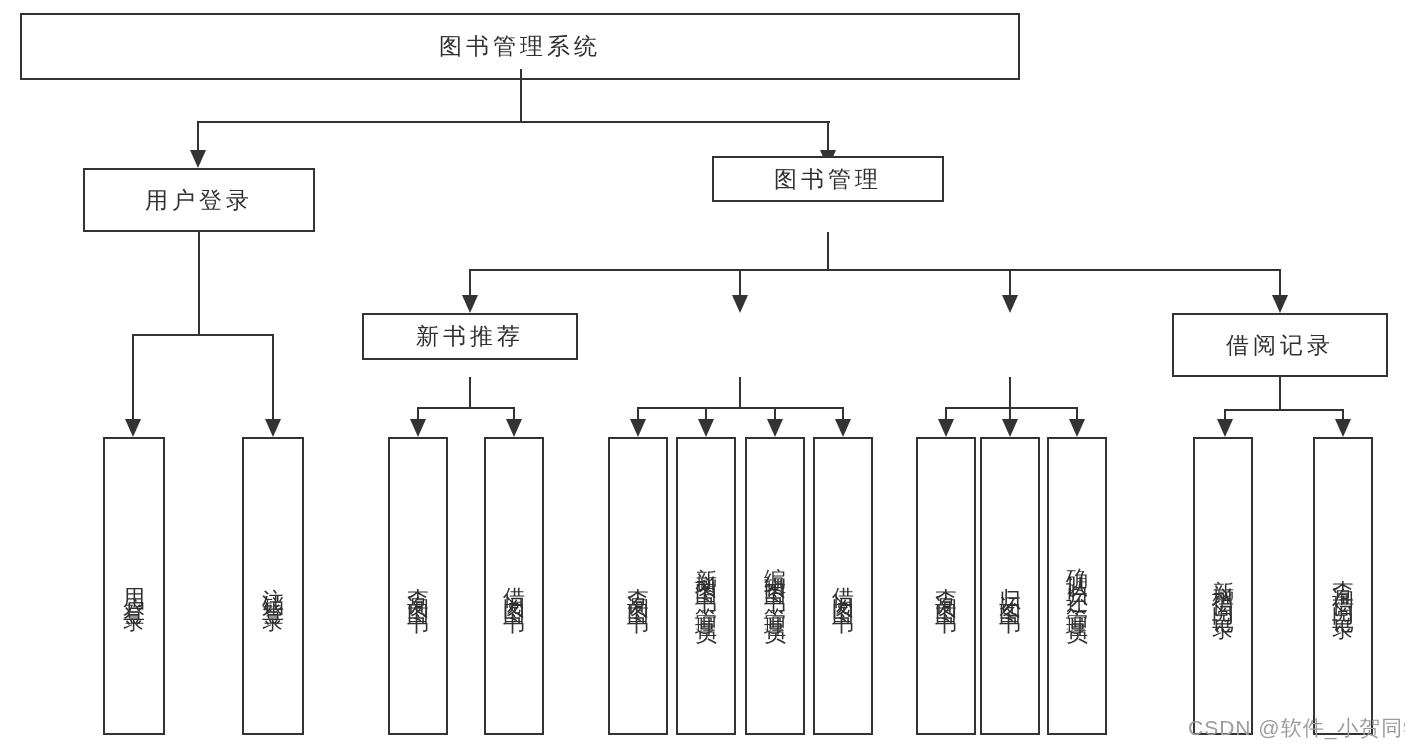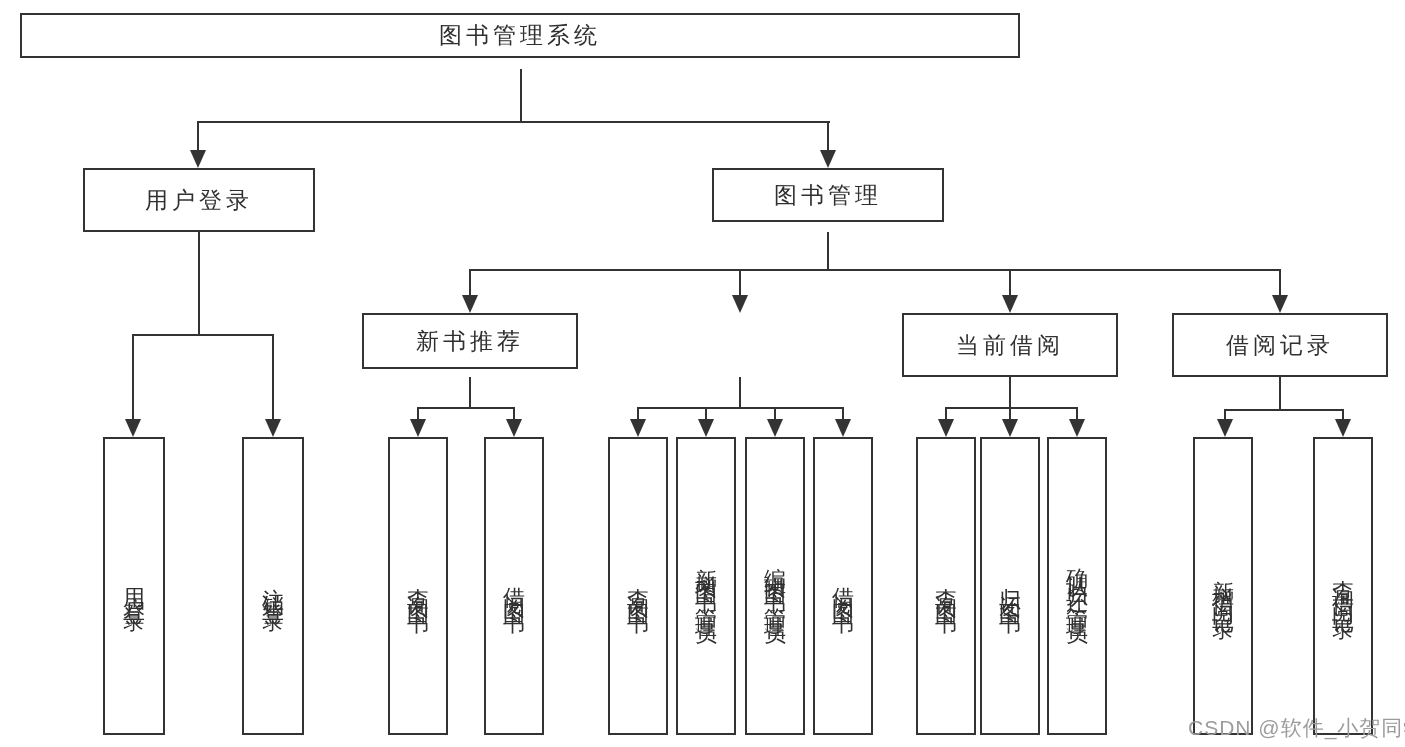--- a/index.html
+++ b/index.html
@@ -34,35 +34,35 @@
   .watermark{
     position:absolute;left:1188px;top:714px;z-index:5;
     color:var(--wm);font-size:21px;white-space:nowrap;letter-spacing:1px;
   }
 </style>
 </head>
 <body>
 
 <div class="canvas">
 
-  <div class="box" style="left:20px;top:13px;width:1000px;height:45px;">
+  <div class="box" style="left:20px;top:13px;width:1000px;height:67px;">
     <span class="hlabel">图书管理系统</span>
   </div>
 
   <i class="vl" style="left:520px;top:69px;height:54px;"></i>
   <i class="hl" style="left:197px;top:121px;width:633px;"></i>
   <i class="vl" style="left:197px;top:121px;height:31px;"></i>
   <i class="vl" style="left:827px;top:121px;height:31px;"></i>
   <i class="ah" style="left:190px;top:150px;"></i>
   <i class="ah" style="left:820px;top:150px;"></i>
 
   <div class="box" style="left:83px;top:168px;width:232px;height:64px;">
     <span class="hlabel">用户登录</span>
   </div>
-  <div class="box" style="left:712px;top:168px;width:232px;height:54px;">
+  <div class="box" style="left:712px;top:156px;width:232px;height:46px;">
     <span class="hlabel">图书管理</span>
   </div>
 
   <i class="vl" style="left:198px;top:232px;height:103px;"></i>
   <i class="hl" style="left:132px;top:334px;width:142px;"></i>
   <i class="vl" style="left:132px;top:334px;height:87px;"></i>
   <i class="vl" style="left:272px;top:334px;height:87px;"></i>
   <i class="ah" style="left:125px;top:419px;"></i>
   <i class="ah" style="left:265px;top:419px;"></i>
 
@@ -70,25 +70,22 @@
   <i class="hl" style="left:469px;top:269px;width:812px;"></i>
   <i class="vl" style="left:469px;top:269px;height:28px;"></i>
   <i class="vl" style="left:739px;top:269px;height:28px;"></i>
   <i class="vl" style="left:1009px;top:269px;height:28px;"></i>
   <i class="vl" style="left:1279px;top:269px;height:28px;"></i>
   <i class="ah" style="left:462px;top:295px;"></i>
   <i class="ah" style="left:732px;top:295px;"></i>
   <i class="ah" style="left:1002px;top:295px;"></i>
   <i class="ah" style="left:1272px;top:295px;"></i>
 
-  <div class="box" style="left:362px;top:313px;width:216px;height:56px;">
+  <div class="box" style="left:362px;top:313px;width:216px;height:47px;">
     <span class="hlabel">新书推荐</span>
-  </div>
-  <div class="box" style="left:902px;top:313px;width:216px;height:64px;">
-    <span class="hlabel">当前借阅</span>
   </div>
   <div class="box" style="left:1172px;top:313px;width:216px;height:64px;">
     <span class="hlabel">借阅记录</span>
   </div>
 
   <i class="vl" style="left:469px;top:377px;height:31px;"></i>
   <i class="hl" style="left:417px;top:407px;width:98px;"></i>
   <i class="vl" style="left:417px;top:407px;height:14px;"></i>
   <i class="vl" style="left:513px;top:407px;height:14px;"></i>
   <i class="ah" style="left:410px;top:419px;"></i>

